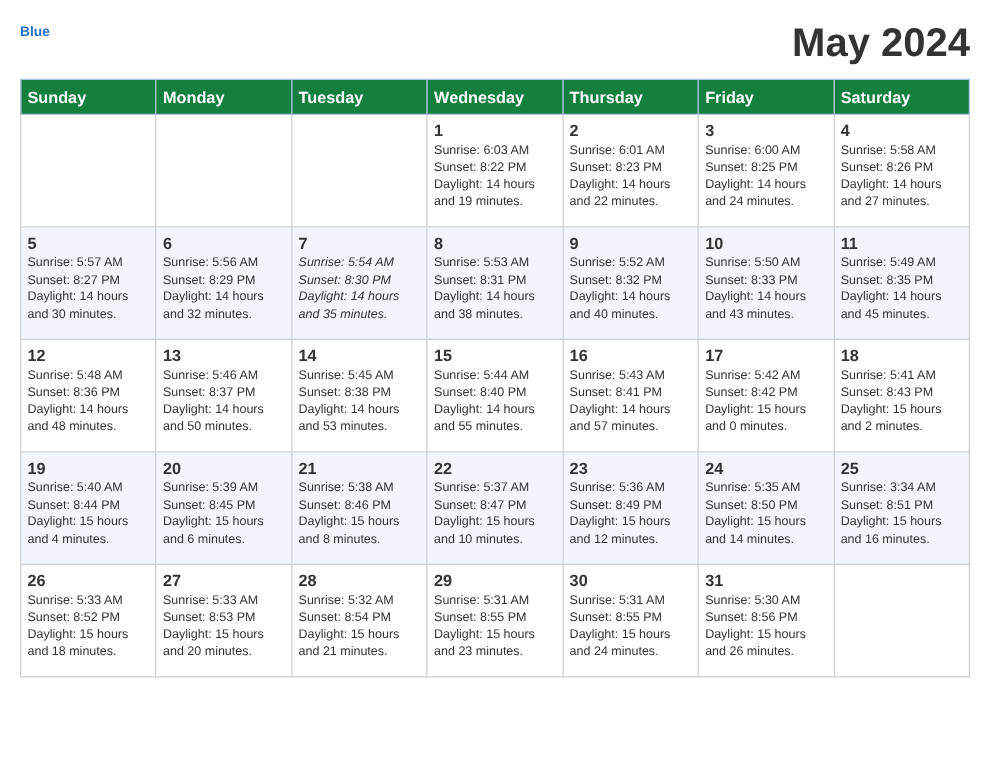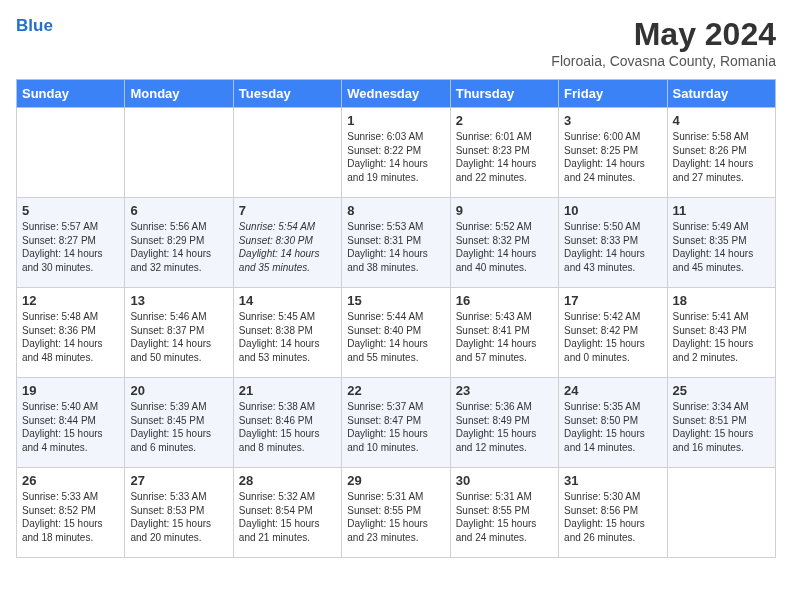--- a/index.html
+++ b/index.html
@@ -37,21 +37,21 @@
     .location {
       font-size: 14px;
       color: #555;
     }
     .calendar-table {
       width: 100%;
       border-collapse: collapse;
       table-layout: fixed;
     }
     .calendar-table th {
-      background-color: #3b82f6;
+      background-color: #15803d;
       color: #fff;
       font-size: 13px;
       font-weight: bold;
       padding: 6px 5px;
       text-align: left;
       border: 1px solid #aac4e8;
     }
     .calendar-table td {
       vertical-align: top;
       border: 1px solid #d0d0d0;
@@ -79,26 +79,25 @@
     .empty-cell {
       background: #fff !important;
     }
   </style>
 </head>
 <body>
 
 <div class="header-area">
   <div class="logo">
     <div>
-      <span style="font-size:17px;font-weight:bold;color:#2472c8;margin-top:20px;">Blue</span>
+      <span style="font-size:11px;font-weight:bold;color:#2472c8;margin-top:20px;">Blue</span>
     </div>
   </div>
   <div class="title-area">
     <div class="month-year">May 2024</div>
-    <div class="location">Floroaia, Covasna County, Romania</div>
   </div>
 </div>
 
 <table class="calendar-table">
   <thead>
     <tr>
     <th>Sunday</th>
         <th>Monday</th>
         <th>Tuesday</th>
         <th>Wednesday</th>

